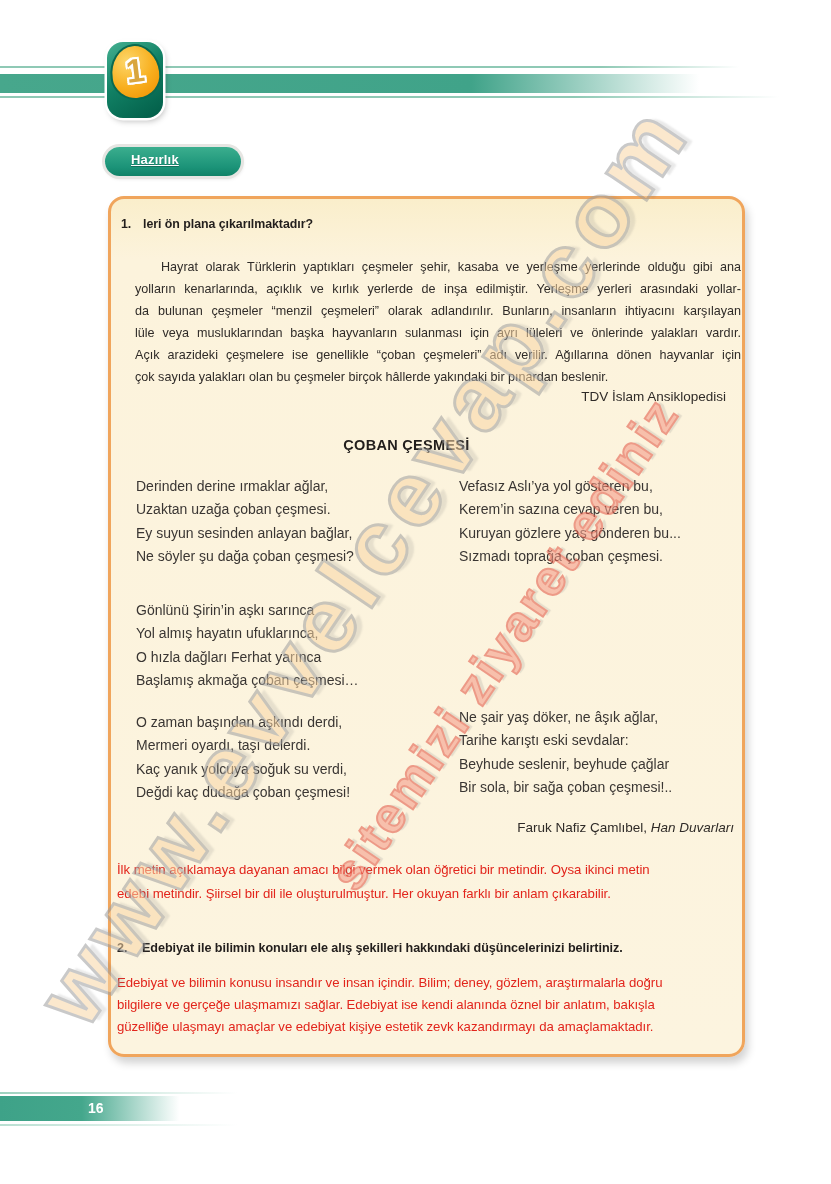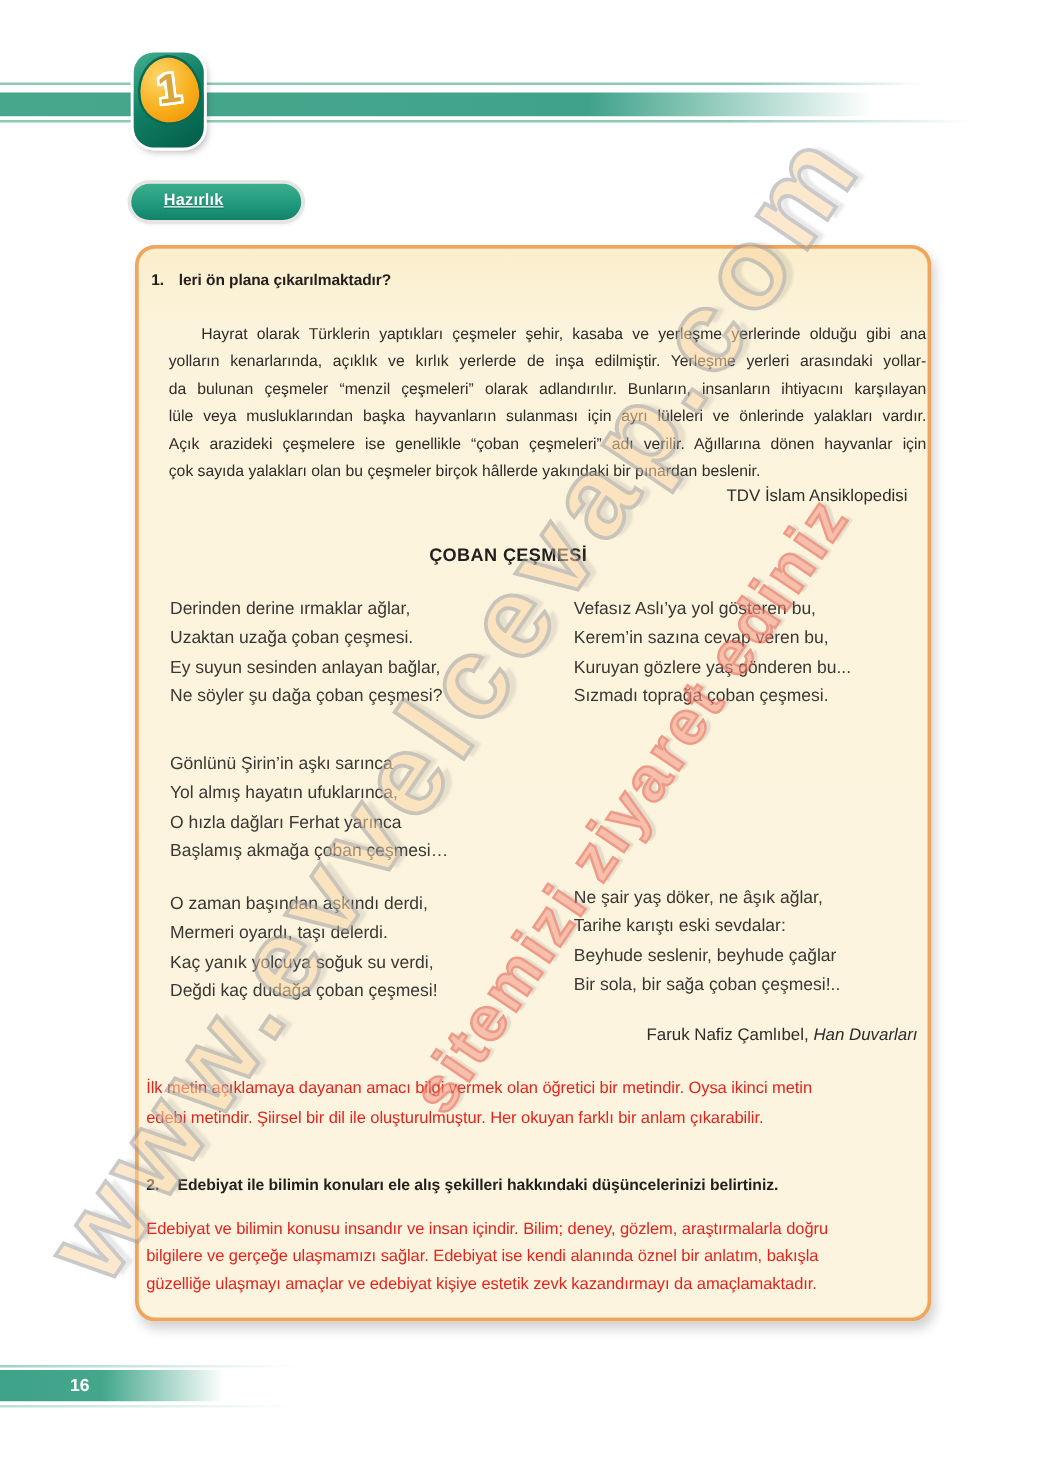--- a/index.html
+++ b/index.html
@@ -63,21 +63,21 @@
 
   .answer{position:absolute;left:6px;width:624px;color:#E2251C;font-size:13.2px;letter-spacing:-.05px;}
   .a1{top:659px;line-height:24px;}
   .a2{top:773px;line-height:22px;}
 
   
   .ftr-line-top{position:absolute;left:0;top:1092px;width:270px;height:2px;
       background:linear-gradient(to right,#9ED2BF 0%,rgba(255,255,255,0) 88%);}
   .ftr-bar{position:absolute;left:0;top:1096px;width:195px;height:25px;
       background:linear-gradient(to right,#3EA288 0%,#44A78C 42%,rgba(255,255,255,0) 92%);}
-  .pageno{display:inline-block;margin-left:56px;color:#ffffff;font-weight:bold;font-size:14px;line-height:25px;}
+  .pageno{display:inline-block;margin-left:88px;color:#ffffff;font-weight:bold;font-size:14px;line-height:25px;}
   .ftr-line-bot{position:absolute;left:0;top:1124px;width:270px;height:2px;
       background:linear-gradient(to right,#B9DFD2 0%,rgba(255,255,255,0) 88%);}
 
   
   .wm{position:absolute;font-weight:bold;white-space:nowrap;pointer-events:none;z-index:50;
       transform-origin:left top;}
   .wm1{left:16px;top:985px;font-size:92px;letter-spacing:8px;color:#F9D6A6;
       -webkit-text-stroke:3px #9E9E9E;opacity:.55;transform:rotate(-56deg);
       text-shadow:5px 5px 2px rgba(110,110,110,.28);}
   .wm2{left:318px;top:868px;font-size:50px;letter-spacing:3px;color:#F59E8B;

